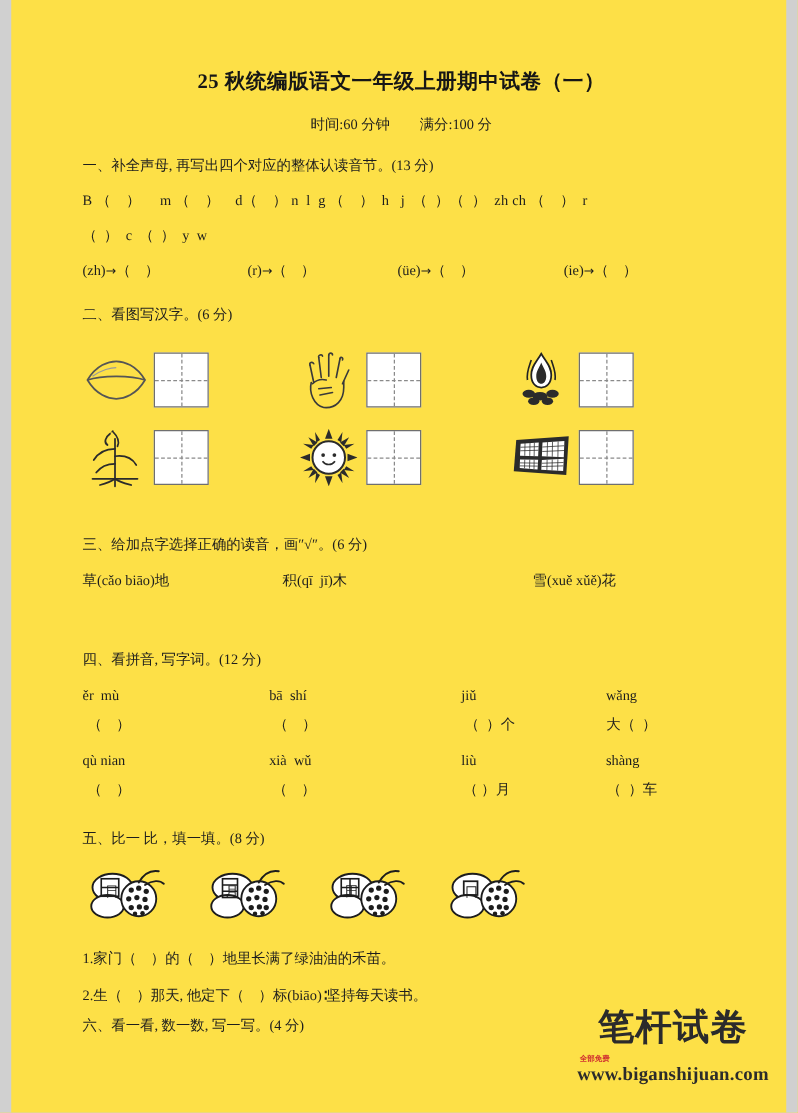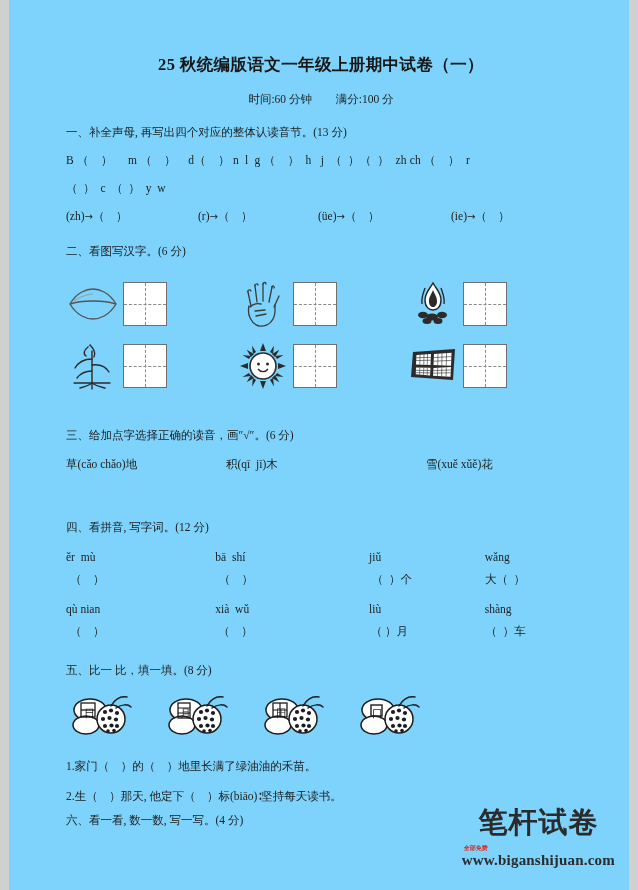--- a/index.html
+++ b/index.html
@@ -13,21 +13,21 @@
     height: 890px;
     overflow: hidden;
     font-family: "Liberation Serif", "DejaVu Serif", serif;
   }
   #page {
     position: absolute;
     left: 9px;
     top: 0;
     width: 620px;
     height: 890px;
-    background: #7dd3fc;
+    background: #fde047;
     color: #1d1d1d;
   }
   .inner {
     position: absolute;
     left: 57px;
     top: 0;
     width: 510px;
     height: 890px;
   }
 
@@ -345,21 +345,21 @@
           </div>
           <div class="tzg"></div>
         </div>
 
       </div>
     </div>
 
     <div id="sec3">
       <p class="sec-title">三、给加点字选择正确的读音，画″√″。(6 分)</p>
       <div class="s3-row">
-        <span class="s3-item s3-c1">草(cǎo chǎo)地</span>
+        <span class="s3-item s3-c1">草(cǎo biāo)地</span>
         <span class="s3-item s3-c2">积(qī  jī)木</span>
         <span class="s3-item s3-c3">雪(xuě xǔě)花</span>
       </div>
     </div>
 
     <div id="sec4">
       <p class="sec-title">四、看拼音, 写字词。(12 分)</p>
 
       <div class="s4-line s4-py">
         <span class="s4-c1">ěr  mù</span>

